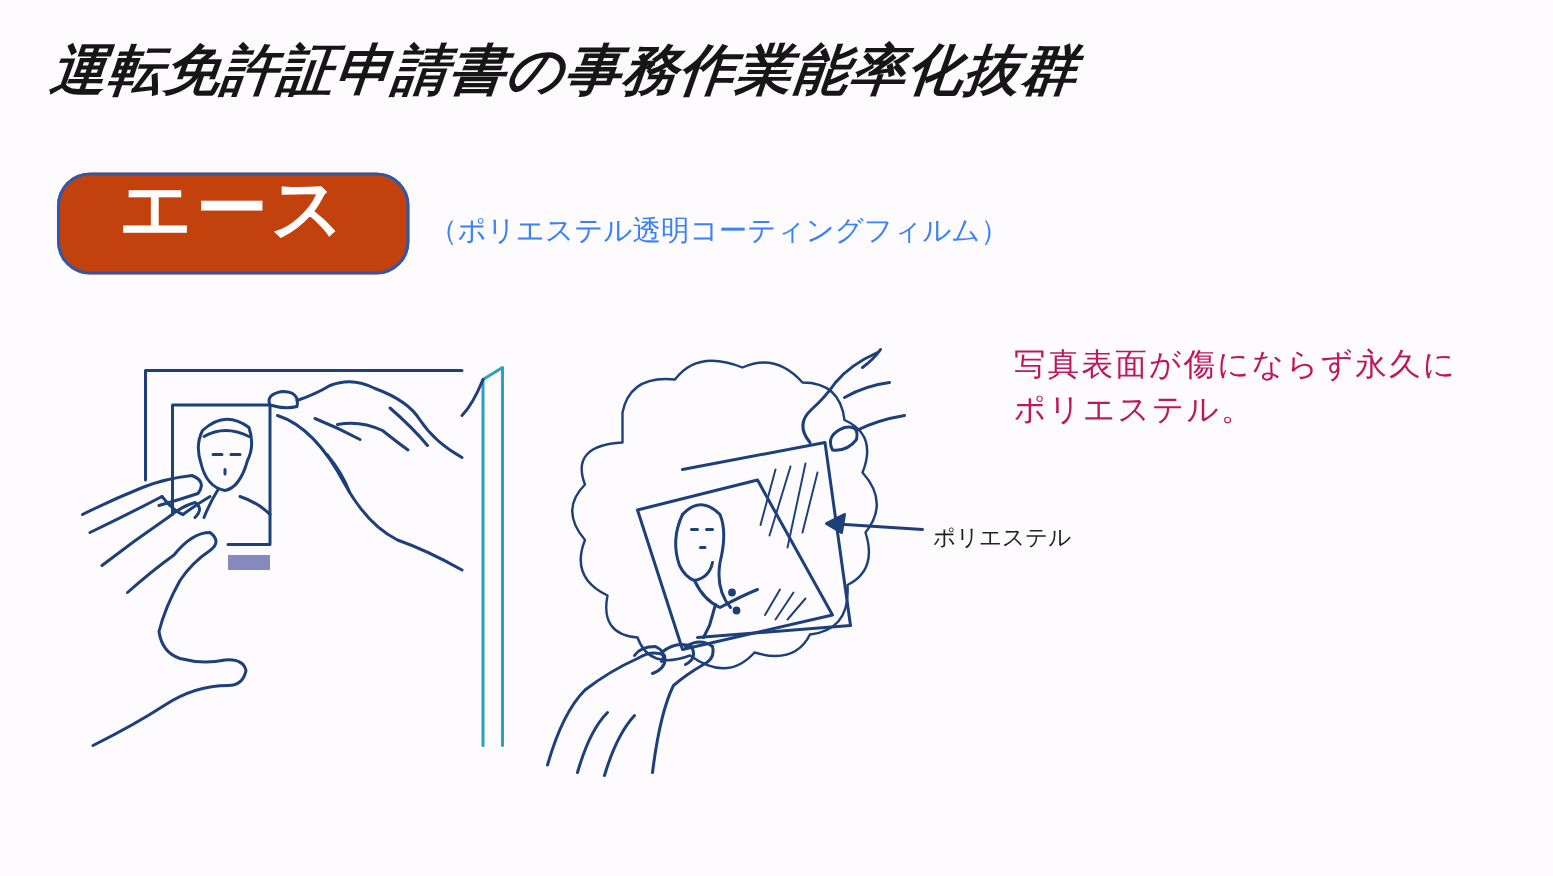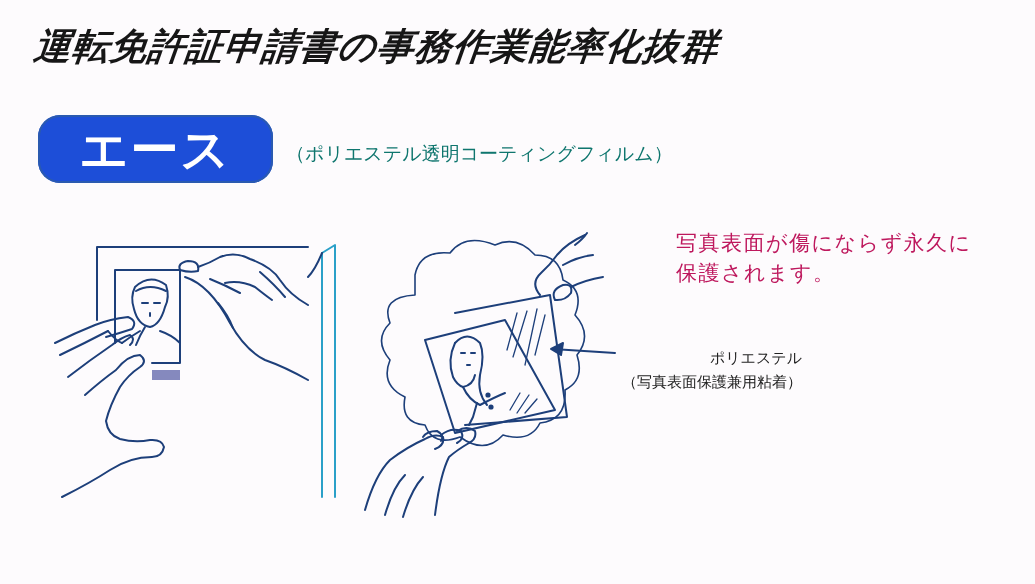--- a/index.html
+++ b/index.html
@@ -13,45 +13,44 @@
     .headline {
       position: absolute; left: 34px; top: 22px;
       font-size: 37px; font-weight: bold; font-style: italic;
       letter-spacing: 1px; color: #161616;
       transform: skewX(-6deg);
       white-space: nowrap;
     }
     .badge {
       position: absolute; left: 38px; top: 115px;
       width: 235px; height: 68px;
-      background: #1d4ed8;
+      background: #c2410c;
       border-radius: 22px;
       box-shadow: inset 0 0 0 2px #2a5ab0;
-      display: flex; align-items: center; justify-content: center;
+      display: flex; align-items: flex-start; justify-content: center;
     }
     .badge-text {
       color: #ffffff; font-weight: bold; font-size: 48px;
       letter-spacing: 2px; line-height: 1;
     }
     .subtitle {
       position: absolute; left: 286px; top: 141px;
-      font-size: 19px; color: #0f766e; white-space: nowrap;
+      font-size: 19px; color: #3b82f6; white-space: nowrap;
     }
     .desc {
       position: absolute; left: 676px; top: 228px;
       font-size: 21px; line-height: 30px; color: #be185d;
       letter-spacing: 1.5px;
       white-space: nowrap;
     }
     .desc div { height: 30px; }
     .callout {
       position: absolute; left: 622px; top: 346px;
       font-size: 15px; line-height: 24px; color: #222;
       white-space: nowrap;
-      text-align: right;
     }
     .callout div { height: 24px; }
     .illus { position: absolute; }
     .illus-left { left: 40px; top: 225px; width: 310px; height: 295px; }
     .illus-right { left: 345px; top: 225px; width: 290px; height: 295px; }
   </style>
 </head>
 <body>
 
 <div class="headline">運転免許証申請書の事務作業能率化抜群</div>
@@ -125,19 +124,18 @@
     <path d="M112 206 Q122 200 130 206 Q132 214 124 218 Q112 225 104 232 Q95 250 90 290"></path>
     <path d="M40 290 Q48 262 60 250 M58 292 Q66 265 78 252"></path>
 
     <path d="M270 128 L208 124"></path>
     <path d="M206 124 L218 118 L216 130 Z" fill="#1d3f7a"></path>
   </svg>
 </div>
 
 <div class="desc">
   <div>写真表面が傷にならず永久に</div>
-  <div>保護されます。</div>
+  <div>ポリエステル。</div>
 </div>
 
 <div class="callout">
   <div>ポリエステル</div>
-  <div>（写真表面保護兼用粘着）</div>
 </div>
 
 </body></html>

